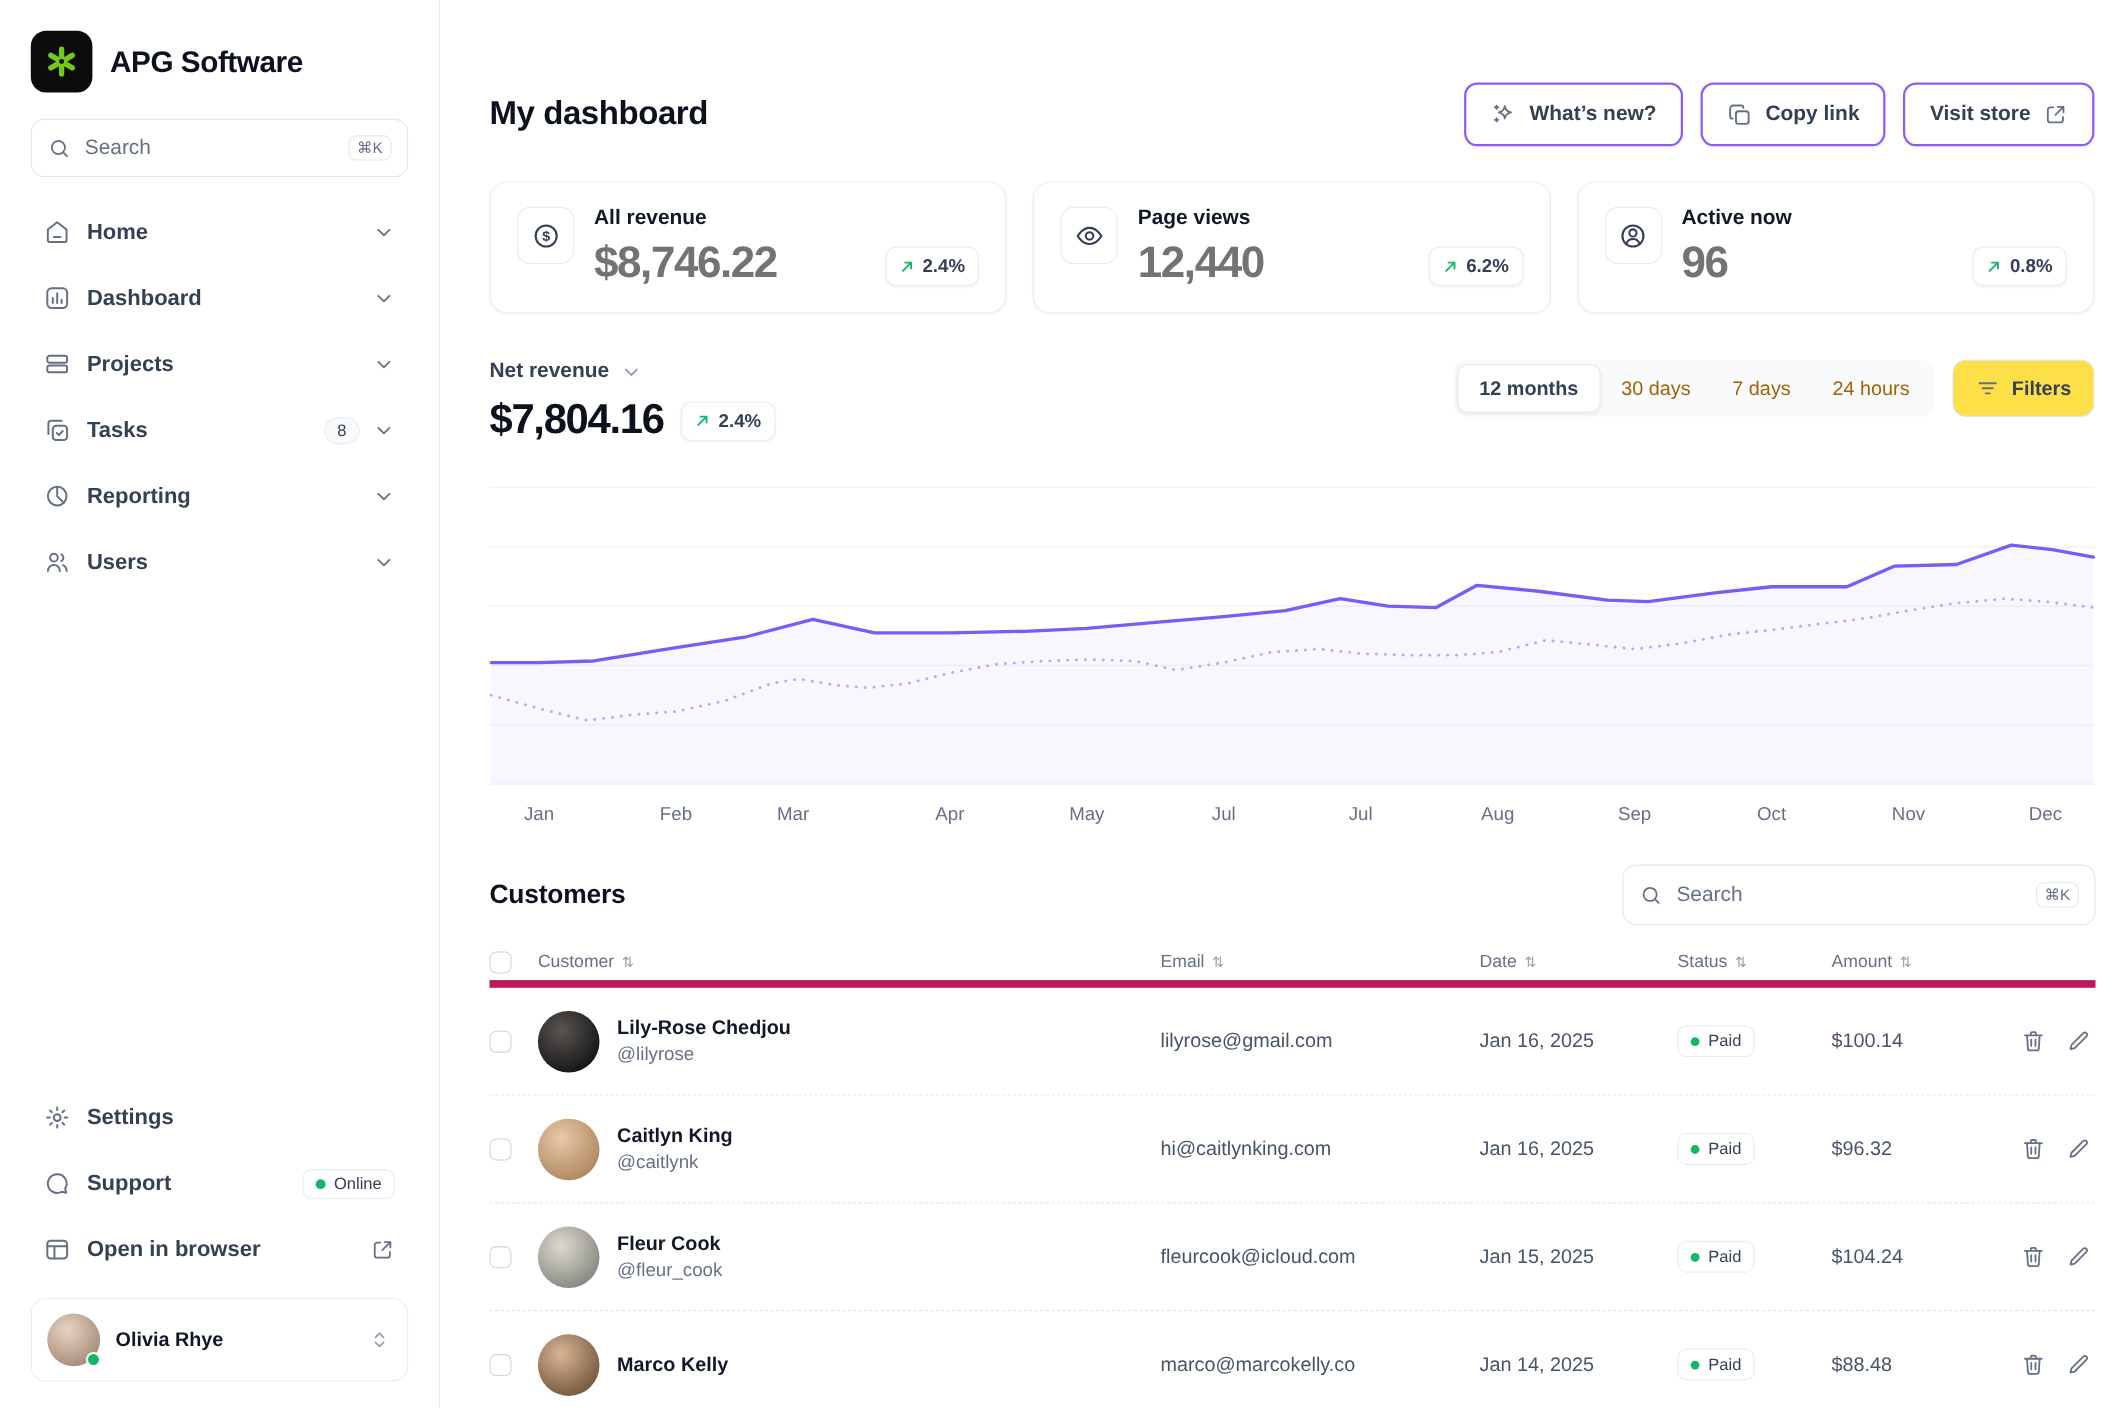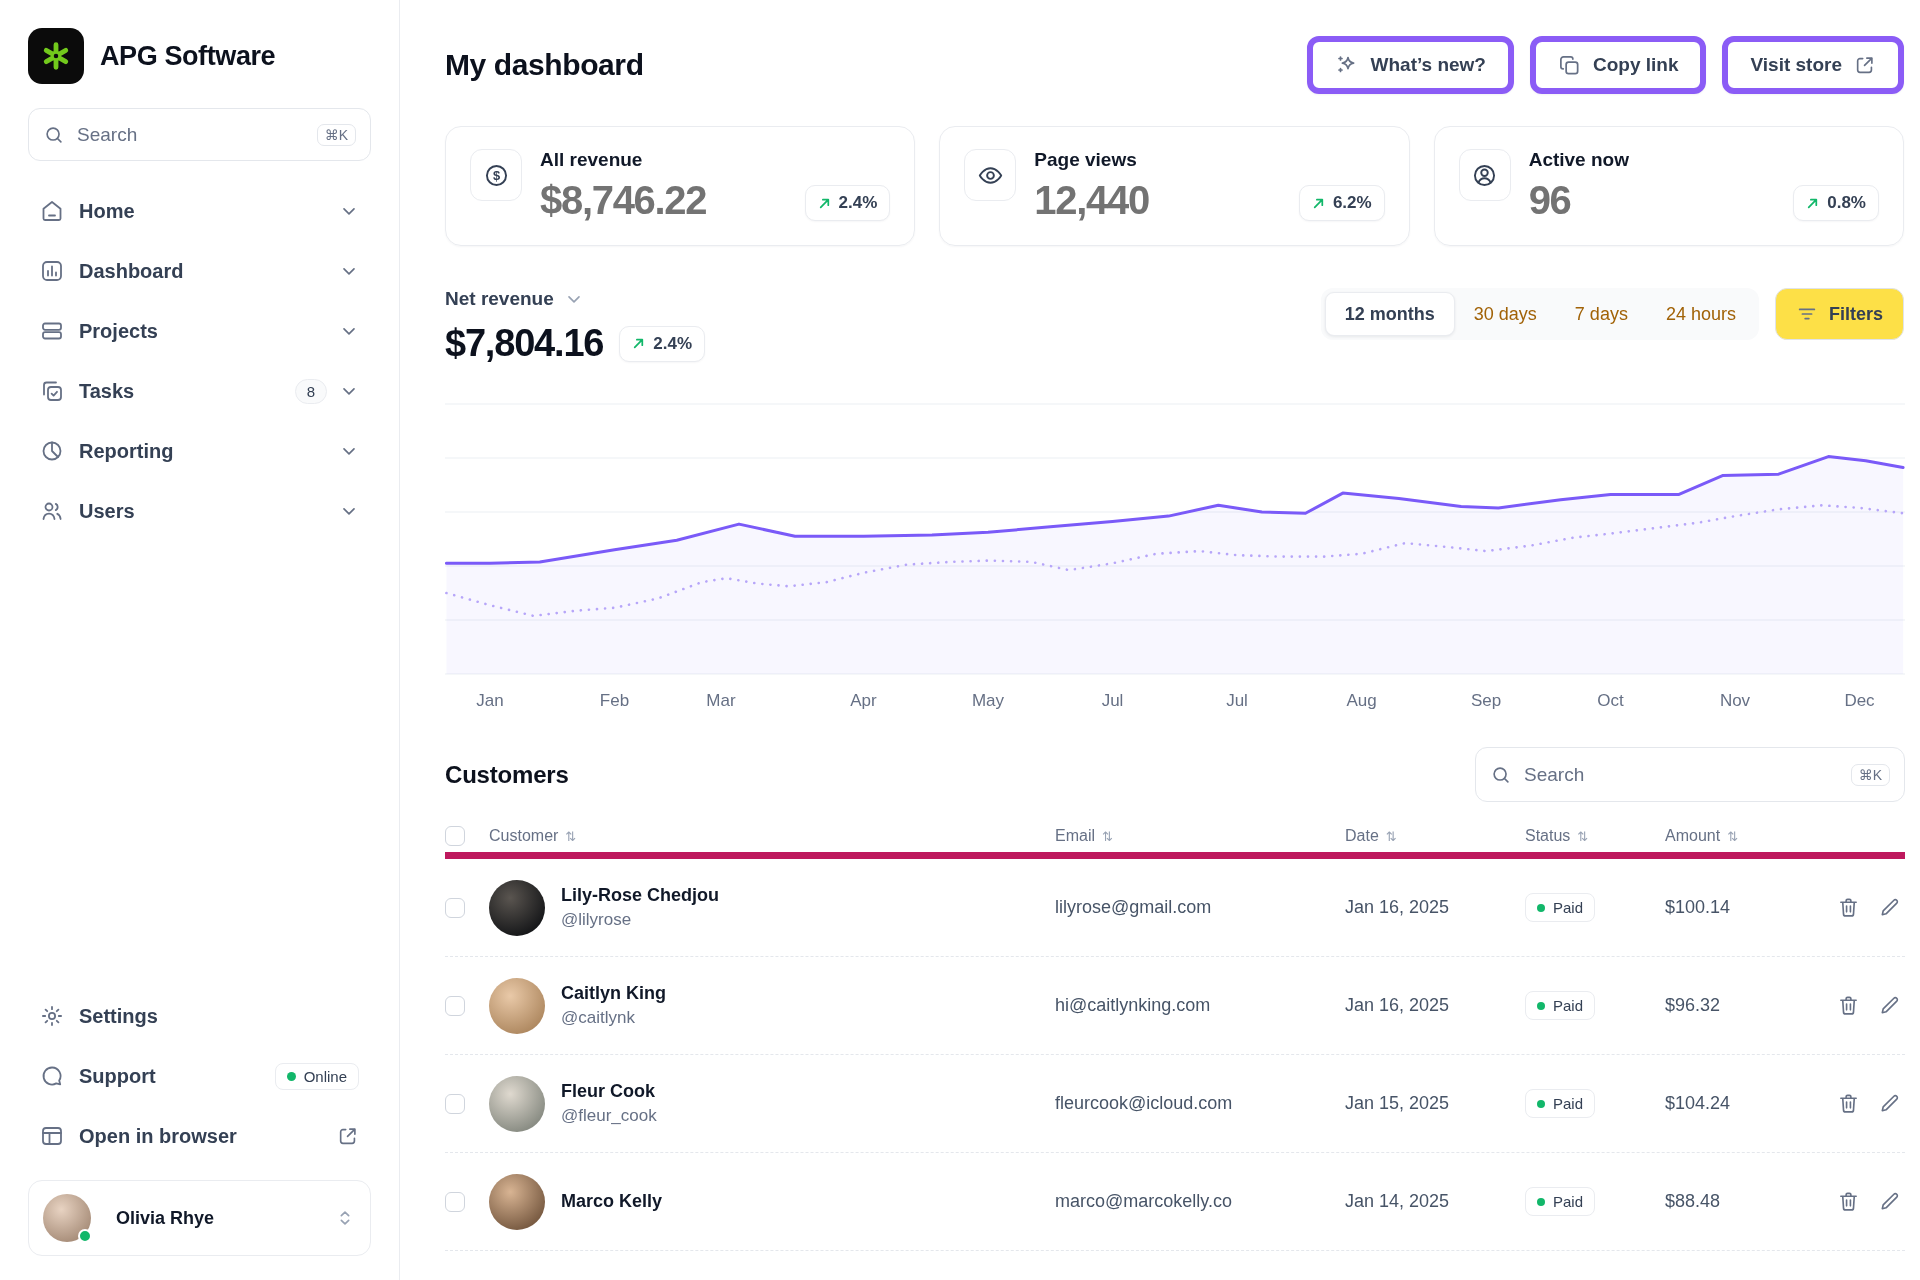--- a/index.html
+++ b/index.html
@@ -20,32 +20,32 @@
   .footer-nav { margin-top:0; }
   .nav-item { height:52px; border-radius:8px; display:flex; align-items:center; gap:15px; padding:0 12px; cursor:pointer; }
   .icn { display:inline-flex; align-items:center; justify-content:center; color:#667085; }
   .icn svg { display:block; }
   .nav-label { font-size:20px; font-weight:600; color:#344054; }
   .nav-right { margin-left:auto; display:flex; align-items:center; gap:12px; }
   .badge-pill { background:#F9FAFB; border:1px solid #EAECF0; border-radius:999px; padding:3px 11px; font-size:15px; font-weight:500; color:#344054; }
   .online-pill { border:1px solid #EAECF0; border-radius:8px; padding:4px 11px; display:flex; align-items:center; gap:8px; font-size:15px; font-weight:500; color:#344054; }
   .dot { width:9px; height:9px; border-radius:50%; background:#12B76A; }
   .spacer { flex:1; }
-  .user-card { margin-top:18px; border:1px solid #EAECF0; border-radius:14px; padding:13px 14px; display:flex; align-items:center; gap:25px;text-align:center; }
+  .user-card { margin-top:18px; border:1px solid #EAECF0; border-radius:14px; padding:13px 14px; display:flex; align-items:center; gap:14px;text-align:center; }
   .avatar { width:48px; height:48px; border-radius:50%; position:relative; flex:none; }
   .status-dot { position:absolute; right:-1px; bottom:-1px; width:14px; height:14px; border-radius:50%; background:#12B76A; border:2.5px solid #fff; }
   .user-name { font-size:18px; font-weight:600; color:#101828; }
   .user-card .sel { margin-left:auto; color:#98A2B3; }
 
   
-  .main { flex:1; padding:36px 16px 0 45px; overflow:hidden; }
+  .main { flex:1; padding:36px 16px 0 45px; overflow:hidden;margin-top:39px; }
   .main-header { display:flex; align-items:center; justify-content:space-between; }
   .page-title { font-size:30px; font-weight:700; letter-spacing:-.4px; color:#0C111D; }
   .actions { display:flex; gap:16px; }
-  .btn { height:58px; padding:0 22px; background:#fff; border:6px solid #8b5cf6; border-radius:12px; display:flex; align-items:center; gap:12px; font-size:19px; font-weight:600; color:#344054; box-shadow:0 1px 2px rgba(16,24,40,.05); cursor:pointer; }
+  .btn { height:58px; padding:0 22px; background:#fff; border:2px solid #8b5cf6; border-radius:12px; display:flex; align-items:center; gap:12px; font-size:19px; font-weight:600; color:#344054; box-shadow:0 1px 2px rgba(16,24,40,.05); cursor:pointer; }
   .btn .icn { color:#667085; }
 
   .stats { display:flex; gap:24px; margin-top:32px; }
   .card { flex:1; border:1px solid #EAECF0; border-radius:16px; padding:22px 24px; display:flex; gap:18px; position:relative; box-shadow:0 1px 2px rgba(16,24,40,.04); }
   .icon-tile { width:52px; height:52px; border:1px solid #EAECF0; border-radius:12px; display:flex; align-items:center; justify-content:center; color:#344054; flex:none; }
   .card-col { display:flex; flex-direction:column; gap:7px; }
   .card-label { font-size:19px; font-weight:600; color:#101828; }
   .card-value { font-size:40px; font-weight:700; letter-spacing:-1.3px; color:#737373; }
   .change-badge { position:absolute; right:24px; bottom:24px; border:1px solid #EAECF0; border-radius:10px; padding:7px 12px; display:flex; align-items:center; gap:8px; font-size:17px; font-weight:600; color:#344054; background:#fff; box-shadow:0 1px 2px rgba(16,24,40,.04); }
   .inline-badge { position:static; }

